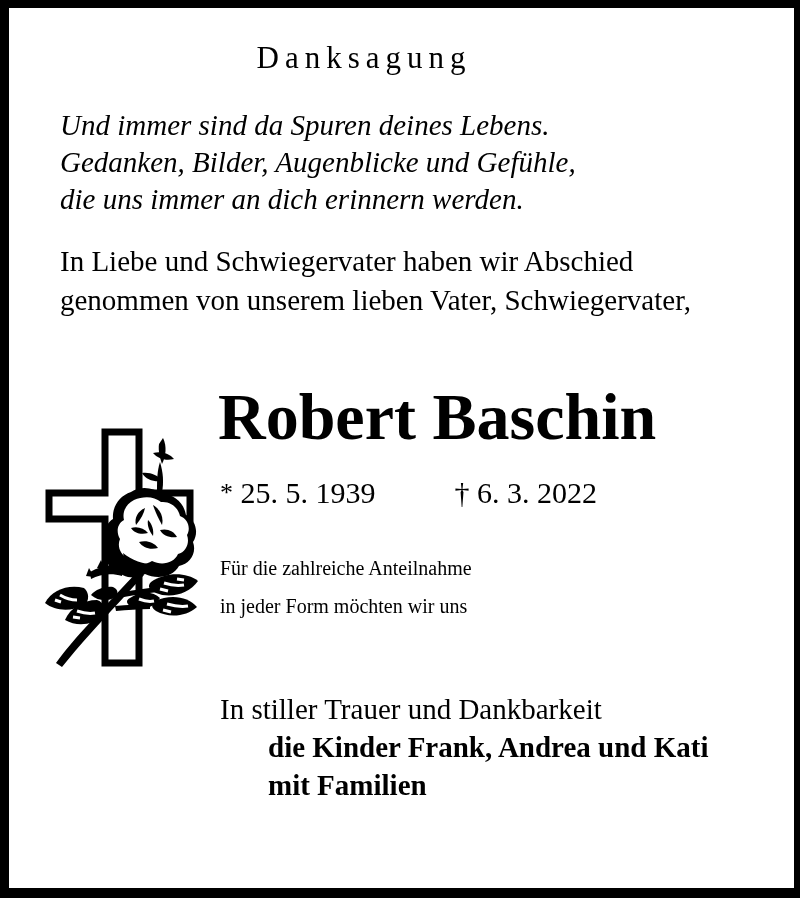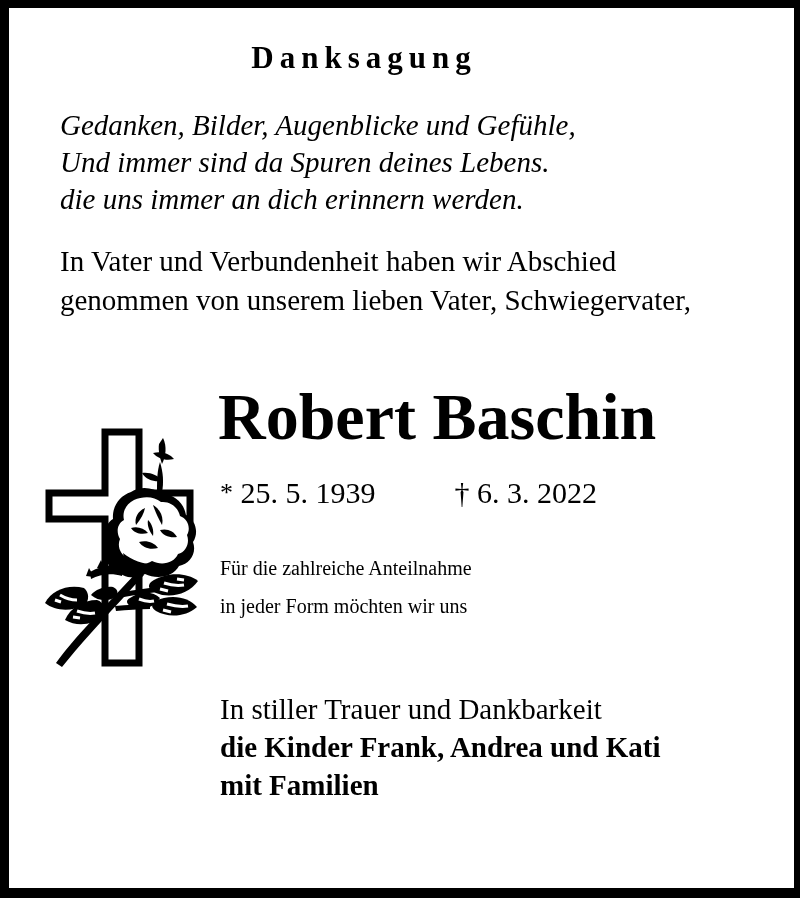--- a/index.html
+++ b/index.html
@@ -54,21 +54,21 @@
   }
 
   
   .title {
     position: absolute;
     left: 0;
     top: 34px;
     width: 704px;
     text-align: center;
     font-size: 31px;
-    font-weight: bold;
+    font-weight: normal;
     letter-spacing: 6px;
     text-indent: 6px;
     line-height: 1;
   }
 
   
   .verse {
     position: absolute;
     left: 51px;
     top: 99px;
@@ -127,21 +127,21 @@
 
   
   .signature {
     position: absolute;
     left: 211px;
     top: 682px;
     font-size: 29px;
     line-height: 38px;
     white-space: nowrap;
   }
-  .signature .bold { font-weight: bold; }
+  .signature .bold { font-weight: bold; margin-left: 48px; }
 
   
   .place {
     position: absolute;
     left: 51px;
     top: 815px;
     font-size: 29px;
     line-height: 1;
     white-space: nowrap;
   }
@@ -166,27 +166,27 @@
   <div class="frame-edge frame-left"></div>
   <div class="frame-edge frame-right"></div>
   <div class="frame-hairline-right"></div>
   <div class="frame-hairline-bottom"></div>
 
   <div class="sheet">
 
     <div class="title">Danksagung</div>
 
     <div class="verse">
+      <div>Und immer sind da Spuren deines Lebens.</div>
       <div>Gedanken, Bilder, Augenblicke und Gefühle,</div>
-      <div>Und immer sind da Spuren deines Lebens.</div>
       <div>die uns immer an dich erinnern werden.</div>
     </div>
 
     <div class="intro">
-      <div>In Vater und Verbundenheit haben wir Abschied</div>
+      <div>In Liebe und Schwiegervater haben wir Abschied</div>
       <div>genommen von unserem lieben Vater, Schwiegervater,</div>
     </div>
 
     <div class="emblem">
       <svg viewBox="0 0 180 255" xmlns="http://www.w3.org/2000/svg" aria-hidden="true">
 
         <path d="M78 12 L112 12 L112 73 L163 73 L163 99 L112 99 L112 243 L78 243 L78 99 L22 99 L22 73 L78 73 Z" fill="#ffffff" stroke="#000000" stroke-width="7" stroke-linejoin="miter"></path>
 
         <path d="M136 18 C140 26 139 36 135 44 C133 38 131 31 132 24 Z" fill="#000000"></path>
         <path d="M126 33 C134 31 142 33 147 39 C139 41 131 39 126 33 Z" fill="#000000"></path>

